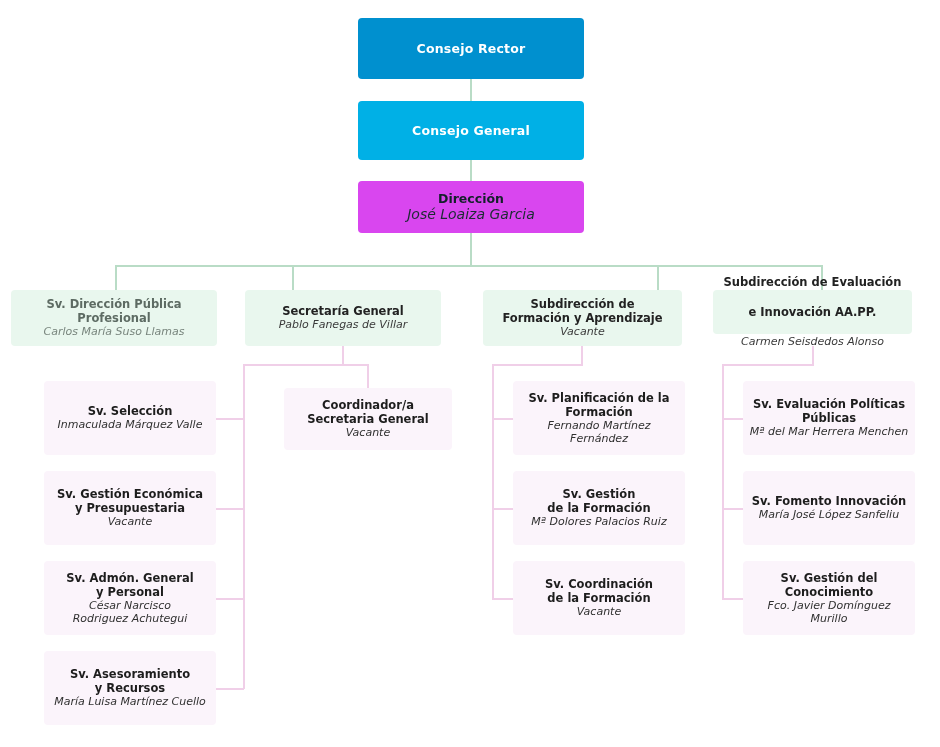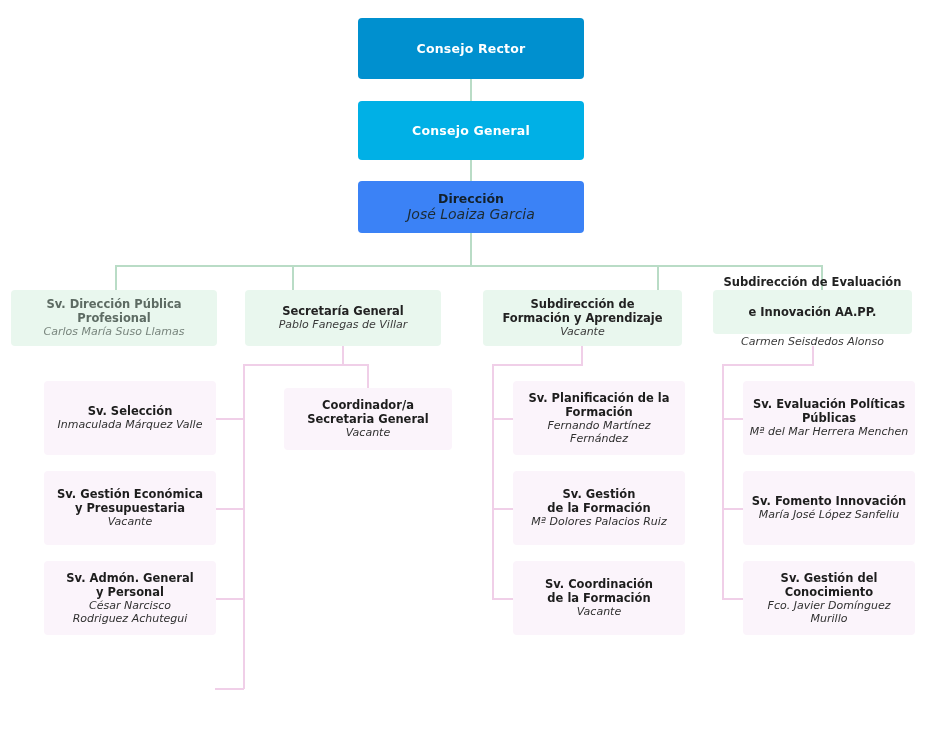--- a/index.html
+++ b/index.html
@@ -50,21 +50,21 @@
     background: #00b0e6;
     color: #ffffff;
   }
   .lvl-rector .title, .lvl-general .title {
     font-size: 12.5px;
     letter-spacing: .2px;
   }
 
   
   .lvl-direccion {
-    background: #3b82f6;
+    background: #d946ef;
     color: #13202a;
   }
   .lvl-direccion .title { font-size: 12.5px; }
   .lvl-direccion .person { font-size: 14px; color: #1c2b33; }
 
   
   .lvl-green {
     background: #e9f7ee;
     color: #222222;
   }
@@ -175,20 +175,25 @@
     <div class="person">Vacante</div>
   </div>
 
   <div class="node lvl-pink" style="left:44px; top:561px; width:172px; height:74px;">
     <div class="title">Sv. Admón. General</div>
     <div class="title">y Personal</div>
     <div class="person">César Narcisco</div>
     <div class="person">Rodriguez Achutegui</div>
   </div>
 
+  <div class="node lvl-pink" style="left:44px; top:651px; width:172px; height:74px;">
+    <div class="title">Sv. Asesoramiento</div>
+    <div class="title">y Recursos</div>
+    <div class="person">María Luisa Martínez Cuello</div>
+  </div>
 
   <div class="node lvl-pink" style="left:284px; top:388px; width:168px; height:62px;">
     <div class="title">Coordinador/a</div>
     <div class="title">Secretaria General</div>
     <div class="person">Vacante</div>
   </div>
 
   <div class="node lvl-pink" style="left:513px; top:381px; width:172px; height:74px;">
     <div class="title">Sv. Planificación de la</div>
     <div class="title">Formación</div>

